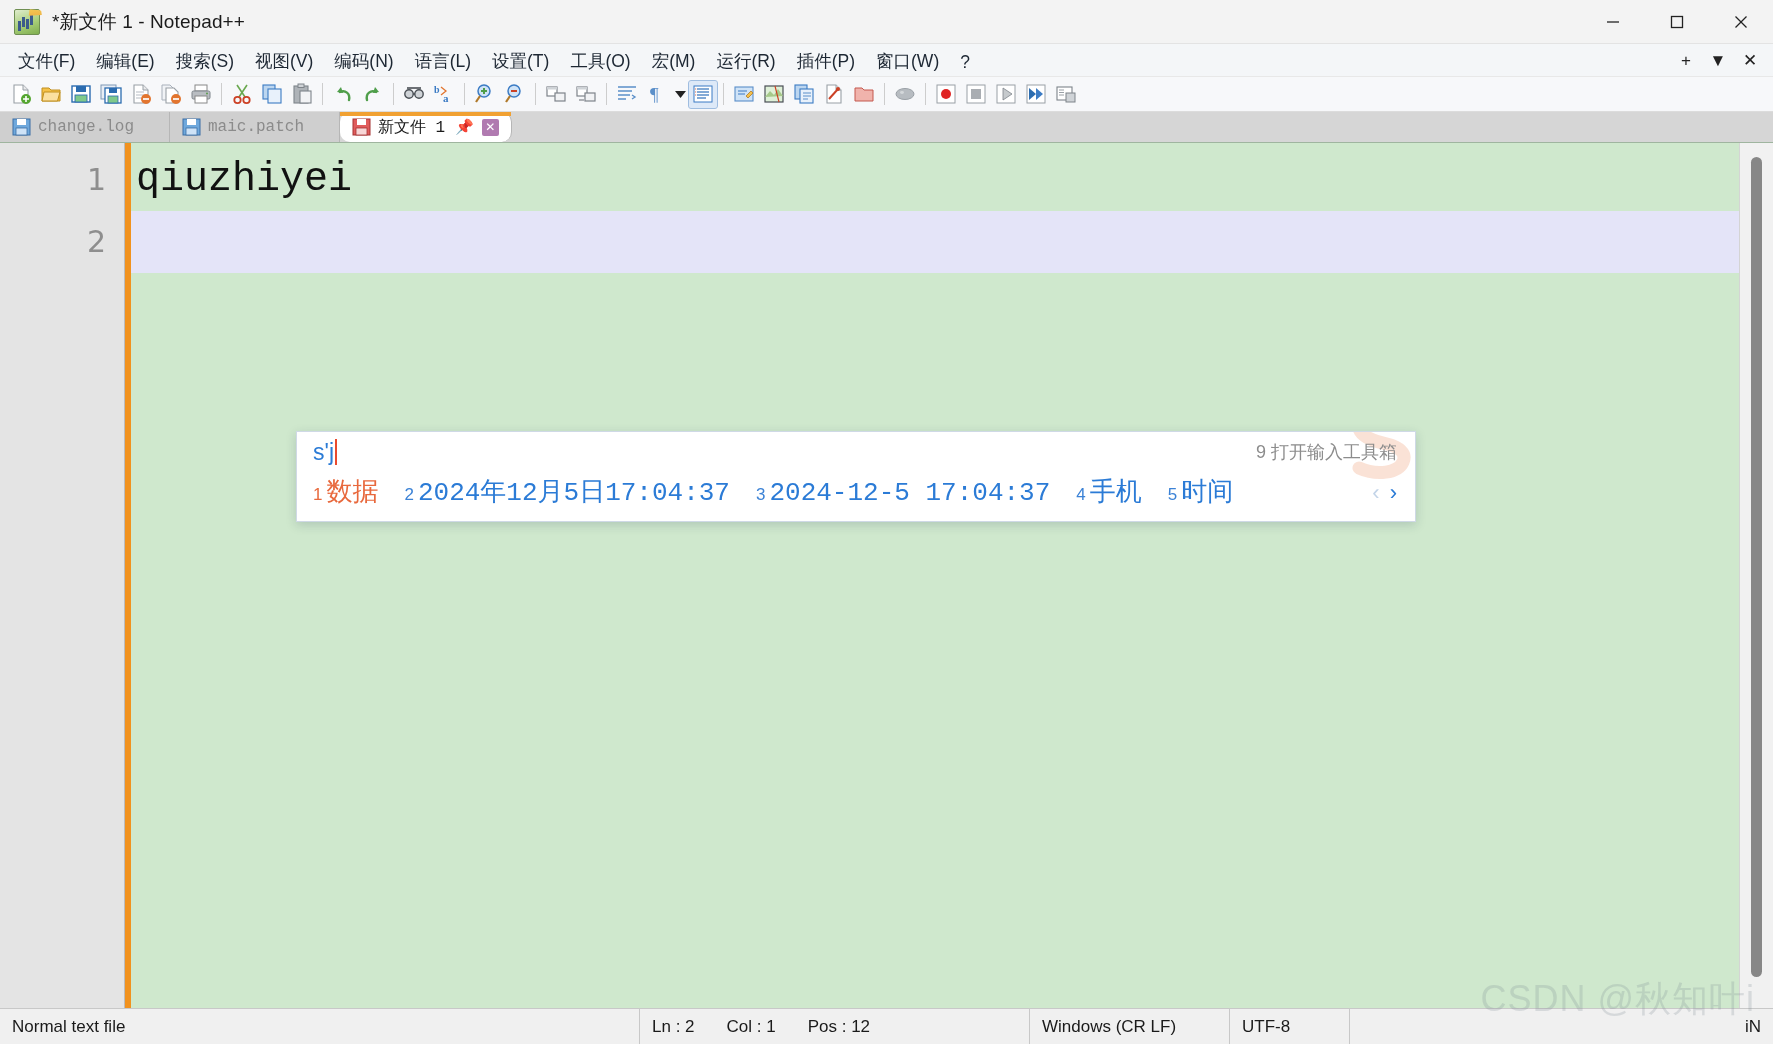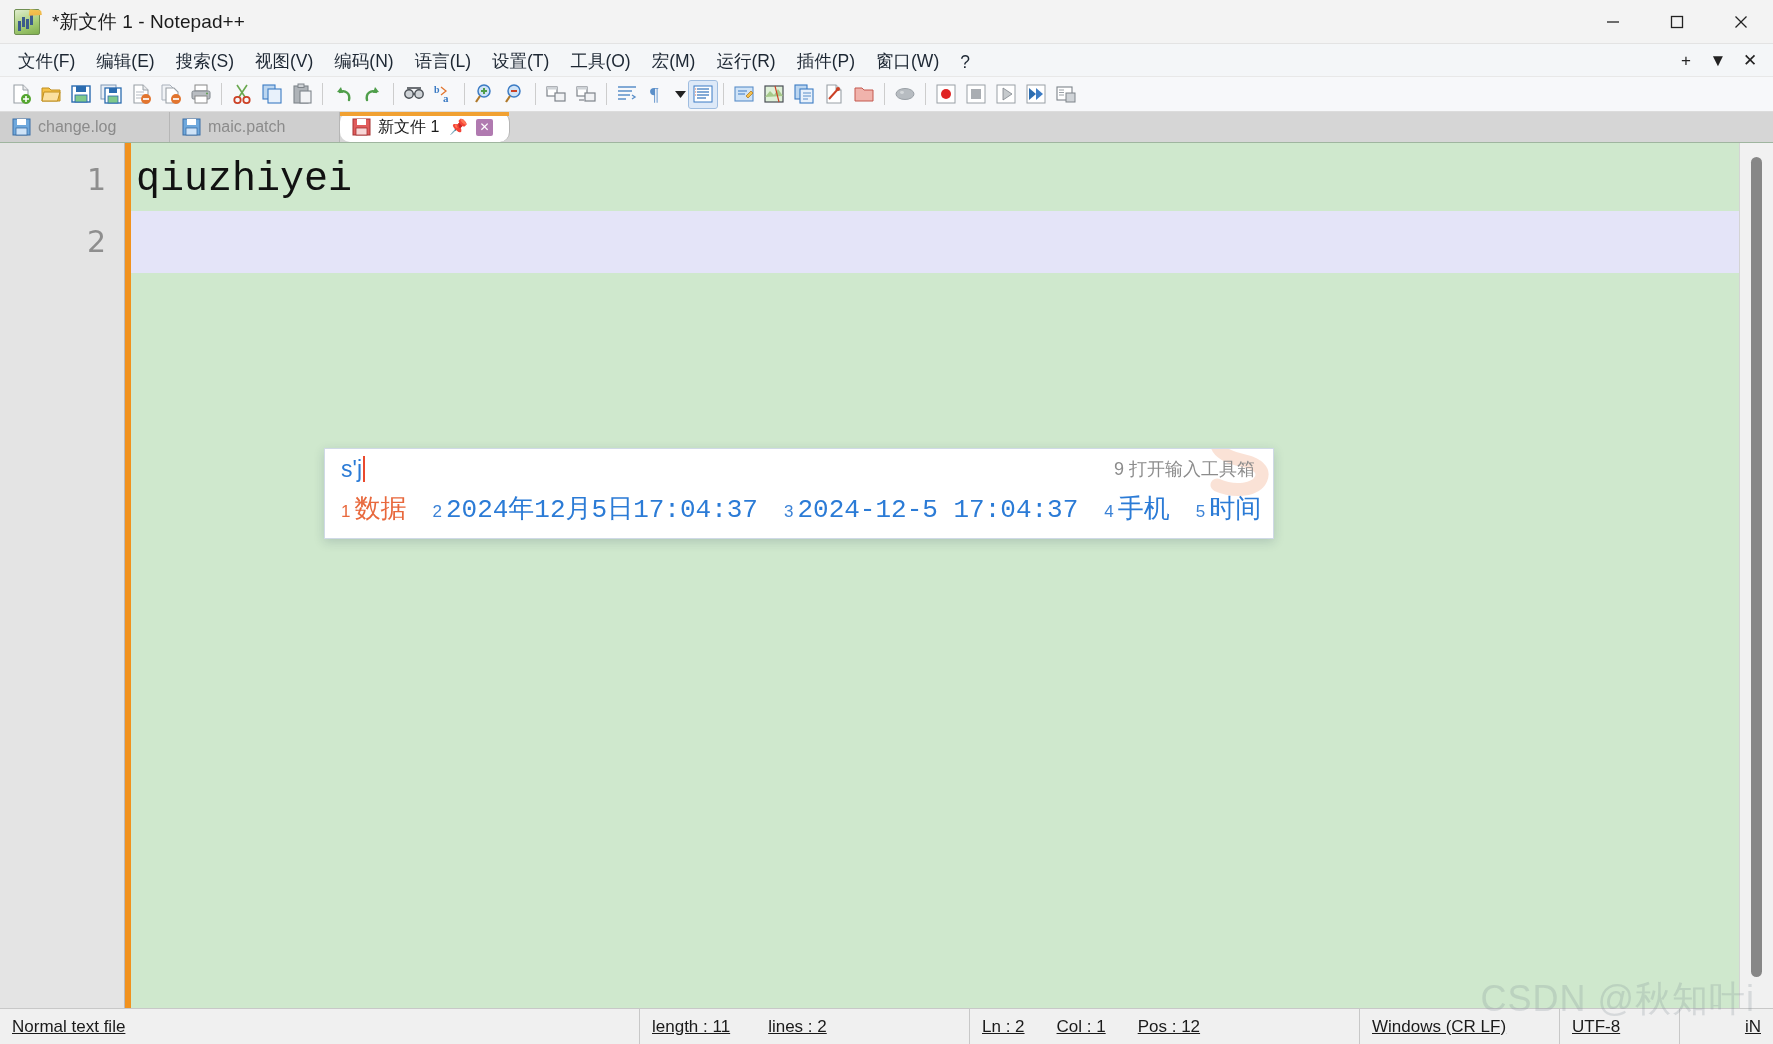--- a/index.html
+++ b/index.html
@@ -115,21 +115,21 @@
   .tab.active {
     background: #ffffff; color: #1a1a1a;
     border-right: 1px solid #b6b6b6;
     border-radius: 10px;
   }
   .tab.active::before {
     content: ""; position: absolute; left: 0; right: 0; top: 0;
     height: 4px; background: #f1a132;
   }
   .tab-icon { width: 19px; height: 18px; margin-right: 7px; flex: 0 0 19px; }
-  .tab-label { white-space: nowrap; }
+  .tab-label { white-space: nowrap; font-family: Liberation Mono, monospace; }
   .tab-pin { margin-left: 10px; font-size: 15px; color: #b07a2b; }
   .tab-close {
     margin-left: 8px; width: 17px; height: 17px;
     display: inline-flex; align-items: center; justify-content: center;
     background: #b07ab0; color: #fff; font-size: 12px; font-weight: bold;
     border-radius: 2px;
   }
 
   
   .editor-wrap { flex: 1 1 auto; display: flex; position: relative; overflow: hidden; background: #cfe8cd; }
@@ -169,28 +169,27 @@
   }
   .vthumb {
     position: absolute; left: 11px; top: 14px;
     width: 11px; height: 820px;
     background: #878787; border-radius: 6px;
   }
 
   
   .ime {
     position: absolute;
-    left: 165px; top: 305px;
-    width: 950px;
+    left: 165px; top: 288px;
+    width: 1120px;
     background: #ffffff;
     border: 1px solid #cfd9e6;
     box-shadow: 0 3px 10px rgba(30,50,80,0.18);
     z-index: 40;
     overflow: hidden;
-    margin-left: 28px;
   }
   .ime-deco {
     position: absolute; right: -30px; top: -42px;
     width: 150px; height: 120px; pointer-events: none;
     opacity: 0.30;
   }
   .ime-comp {
     height: 40px; display: flex; align-items: center; justify-content: space-between;
     padding: 0 18px 0 16px; position: relative;
   }
@@ -219,21 +218,20 @@
   .navarrow.enabled { color: #2b7bd6; }
 
   
   .statusbar {
     height: 36px; flex: 0 0 36px;
     background: #f0f0f0;
     border-top: 1px solid #c8c8c8;
     display: flex; align-items: center;
     font-size: 17px; color: #1a1a1a;
     position: relative;
-    text-decoration: underline;
   }
   .sb-cell {
     height: 36px; display: flex; align-items: center;
     padding: 0 12px; border-right: 1px solid #c8c8c8;
     white-space: nowrap;
   }
   .sb-cell.w1 { width: 640px; }
   .sb-cell.w2 { width: 330px; justify-content: flex-start; gap: 38px; }
   .sb-cell.w3 { width: 390px; gap: 32px; }
   .sb-cell.w4 { width: 200px; }
@@ -615,24 +613,20 @@
         </div>
       </div>
     </div>
     <div class="vscroll">
       <div class="vthumb"></div>
     </div>
   </div>
 
   <div class="statusbar">
     <div class="sb-cell w1">Normal text file</div>
-    <div class="sb-cell w2">
-      <span>length : 11</span>
-      <span>lines : 2</span>
-    </div>
     <div class="sb-cell w3">
       <span>Ln : 2</span>
       <span>Col : 1</span>
       <span>Pos : 12</span>
     </div>
     <div class="sb-cell w4">Windows (CR LF)</div>
     <div class="sb-cell w5">UTF-8</div>
     <div class="sb-cell w6">iN</div>
   </div>
 

